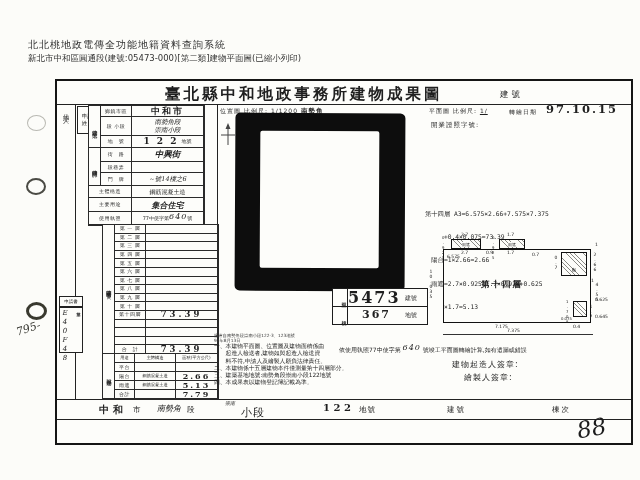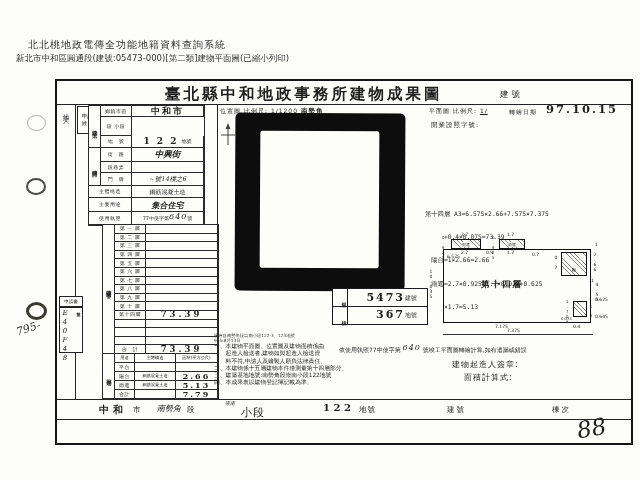--- a/index.html
+++ b/index.html
@@ -23,21 +23,21 @@
   .hatch{background:repeating-linear-gradient(45deg,#8a8a85 0,#8a8a85 0.5px,transparent 0.5px,transparent 3px)}
   .note{font-size:5.8px;line-height:7.3px;white-space:nowrap;color:#222}
   .ring{border-radius:50%}
 </style>
 </head>
 <body>
 
 <div id="page">
 
   <div class="a" style="left:28px;top:38px;font-size:10px;letter-spacing:1px;color:#333">北北桃地政電傳全功能地籍資料查詢系統</div>
-  <div class="a" style="left:16px;top:53px;font-size:8.5px;color:#333">新北市中和區圓通段(建號:05473-000)[第二類]建物平面圖(已縮小列印)</div>
+  <div class="a" style="left:28px;top:53px;font-size:8.5px;color:#333">新北市中和區圓通段(建號:05473-000)[第二類]建物平面圖(已縮小列印)</div>
 
   <div class="a ring" style="left:27px;top:115px;width:19px;height:16px;border:1.5px solid #b9b9b2"></div>
   <div class="a ring" style="left:26px;top:178px;width:20px;height:17px;border:2.5px solid #4a4a44"></div>
   <div class="a ring" style="left:26px;top:302px;width:21px;height:18px;border:3px solid #39392f"></div>
   <div class="a hw" style="left:16px;top:322px;font-size:11px;color:#33332d;transform:rotate(-18deg)">795-</div>
 
   <div class="a frame">
 
     <div class="a st" style="left:108px;top:3px;font-size:15.5px;letter-spacing:3px">臺北縣中和地政事務所建物成果圖</div>
     <div class="a" style="left:443px;top:8px;font-size:8.5px;letter-spacing:3px">建號</div>
@@ -52,20 +52,22 @@
     <div class="a" style="left:20px;top:25px;width:26px;height:28px;border:1px solid #222;font-size:5.5px;
          line-height:7px;white-space:pre-line;display:flex;align-items:center;justify-content:center;text-align:center">申請人
 姓　名</div>
 
     <div class="a grid" style="left:31px;top:24px;grid-template-columns:12px 31px 72px;
          grid-template-rows:11px 19px 12px 14px 11px 13px 12px 14px 13px">
       <div class="c v sec" style="grid-area:1/1/4/2">建物坐落</div>
       <div class="c lab" style="grid-area:1/2/2/3">鄉鎮市區</div>
       <div class="c st" style="grid-area:1/3/2/4;font-size:9px;letter-spacing:2px">中和市</div>
       <div class="c lab" style="grid-area:2/2/3/3">段 小段</div>
+      <div class="c hw" style="grid-area:2/3/3/4;font-size:6.5px;white-space:pre-line;line-height:8px">南勢角段
+崇南小段</div>
       <div class="c lab" style="grid-area:3/2/4/3">地　號</div>
       <div class="c" style="grid-area:3/3/4/4;gap:3px">
         <span class="st" style="font-size:9px;letter-spacing:2px">1 2 2</span>
         <span style="font-size:5px">地號</span>
       </div>
       <div class="c v sec" style="grid-area:4/1/7/2">建物門牌</div>
       <div class="c lab" style="grid-area:4/2/5/3">街　路</div>
       <div class="c hw" style="grid-area:4/3/5/4;font-size:8.5px;font-weight:bold">中興街</div>
       <div class="c lab" style="grid-area:5/2/6/3">段巷弄</div>
       <div class="c" style="grid-area:5/3/6/4"></div>
@@ -157,26 +159,26 @@
       <line x1="1" y1="12" x2="15" y2="12" stroke="#444" stroke-width="1"></line>
       <polygon points="8,0 5.5,6 10.5,6" fill="#444"></polygon>
     </svg>
     <div class="a" style="left:178px;top:32px;width:170px;height:178px;background:#0d0d0d;border-radius:5px;transform:rotate(.3deg)">
       <div style="position:absolute;left:25px;top:18px;width:119px;height:137px;background:#fdfdfa;border-radius:2px"></div>
     </div>
 
     <div class="a" style="left:275px;top:207px;width:96px;height:37px;border:1.5px solid #1c1c1c;background:#fdfdfa">
       <div style="display:flex;height:18px;border-bottom:1px solid #1c1c1c">
         <span class="v" style="width:15px;border-right:1px solid #1c1c1c;font-size:5px;display:flex;justify-content:center">查圖</span>
-        <span class="st" style="flex:1;font-size:11px;letter-spacing:2px;text-align:right;line-height:17px">5473</span>
+        <span class="st" style="flex:1;font-size:16px;letter-spacing:2px;text-align:left;line-height:17px">5473</span>
         <span style="width:22px;font-size:6px;line-height:17px">建號</span>
       </div>
       <div style="display:flex;height:17px">
         <span class="v" style="width:15px;border-right:1px solid #1c1c1c;font-size:5px;display:flex;justify-content:center">複段</span>
-        <span class="st" style="flex:1;font-size:11px;letter-spacing:2px;text-align:right;line-height:16px">367</span>
+        <span class="st" style="flex:1;font-size:11px;letter-spacing:2px;text-align:center;line-height:16px">367</span>
         <span style="width:22px;font-size:6px;line-height:16px">地號</span>
       </div>
     </div>
 
     <div class="a" style="left:372px;top:26px;font-size:6px;letter-spacing:1px;white-space:nowrap">
       <span>平面圖</span>
       <span>比例尺:</span>
       <span style="text-decoration:underline">1/</span>
     </div>
     <div class="a" style="left:452px;top:27px;font-size:6px;letter-spacing:1px">轉繪日期</div>
@@ -241,21 +243,21 @@
       <div class="note">三、建築基地地號:南勢角段崇南小段122地號</div>
       <div class="note">四、本成果表以建物登記簿記載為準。</div>
     </div>
 
     <div class="a" style="left:282px;top:264px;font-size:6px;white-space:nowrap">
       <span>依使用執照77中使字第</span>
       <span class="hw" style="font-size:8px;letter-spacing:1px;position:relative;top:-2px">640</span>
       <span>號竣工平面圖轉繪計算,如有遺漏或錯誤</span>
     </div>
     <div class="a" style="left:395px;top:278px;font-size:8px;letter-spacing:1px">建物起造人簽章:</div>
-    <div class="a" style="left:407px;top:291px;font-size:8px;letter-spacing:1px">面積計算式:</div>
+    <div class="a" style="left:407px;top:291px;font-size:8px;letter-spacing:1px">繪製人簽章:</div>
 
     <span class="a st" style="left:42px;top:322px;font-size:10px;letter-spacing:4px">中和</span>
     <span class="a" style="left:76px;top:324px;font-size:7.5px">市</span>
     <span class="a hw" style="left:100px;top:322px;font-size:8px">南勢角</span>
     <span class="a" style="left:130px;top:324px;font-size:7.5px">段</span>
     <span class="a hw" style="left:168px;top:320px;font-size:5px;line-height:5px;width:10px;text-align:center">崇南</span>
     <span class="a" style="left:184px;top:324px;font-size:11px;letter-spacing:1px">小段</span>
     <span class="a st" style="left:266px;top:321px;font-size:10px">1 2 2</span>
     <span class="a" style="left:302px;top:324px;font-size:7.5px;letter-spacing:1px">地號</span>
     <span class="a" style="left:390px;top:324px;font-size:7.5px;letter-spacing:2px">建號</span>

